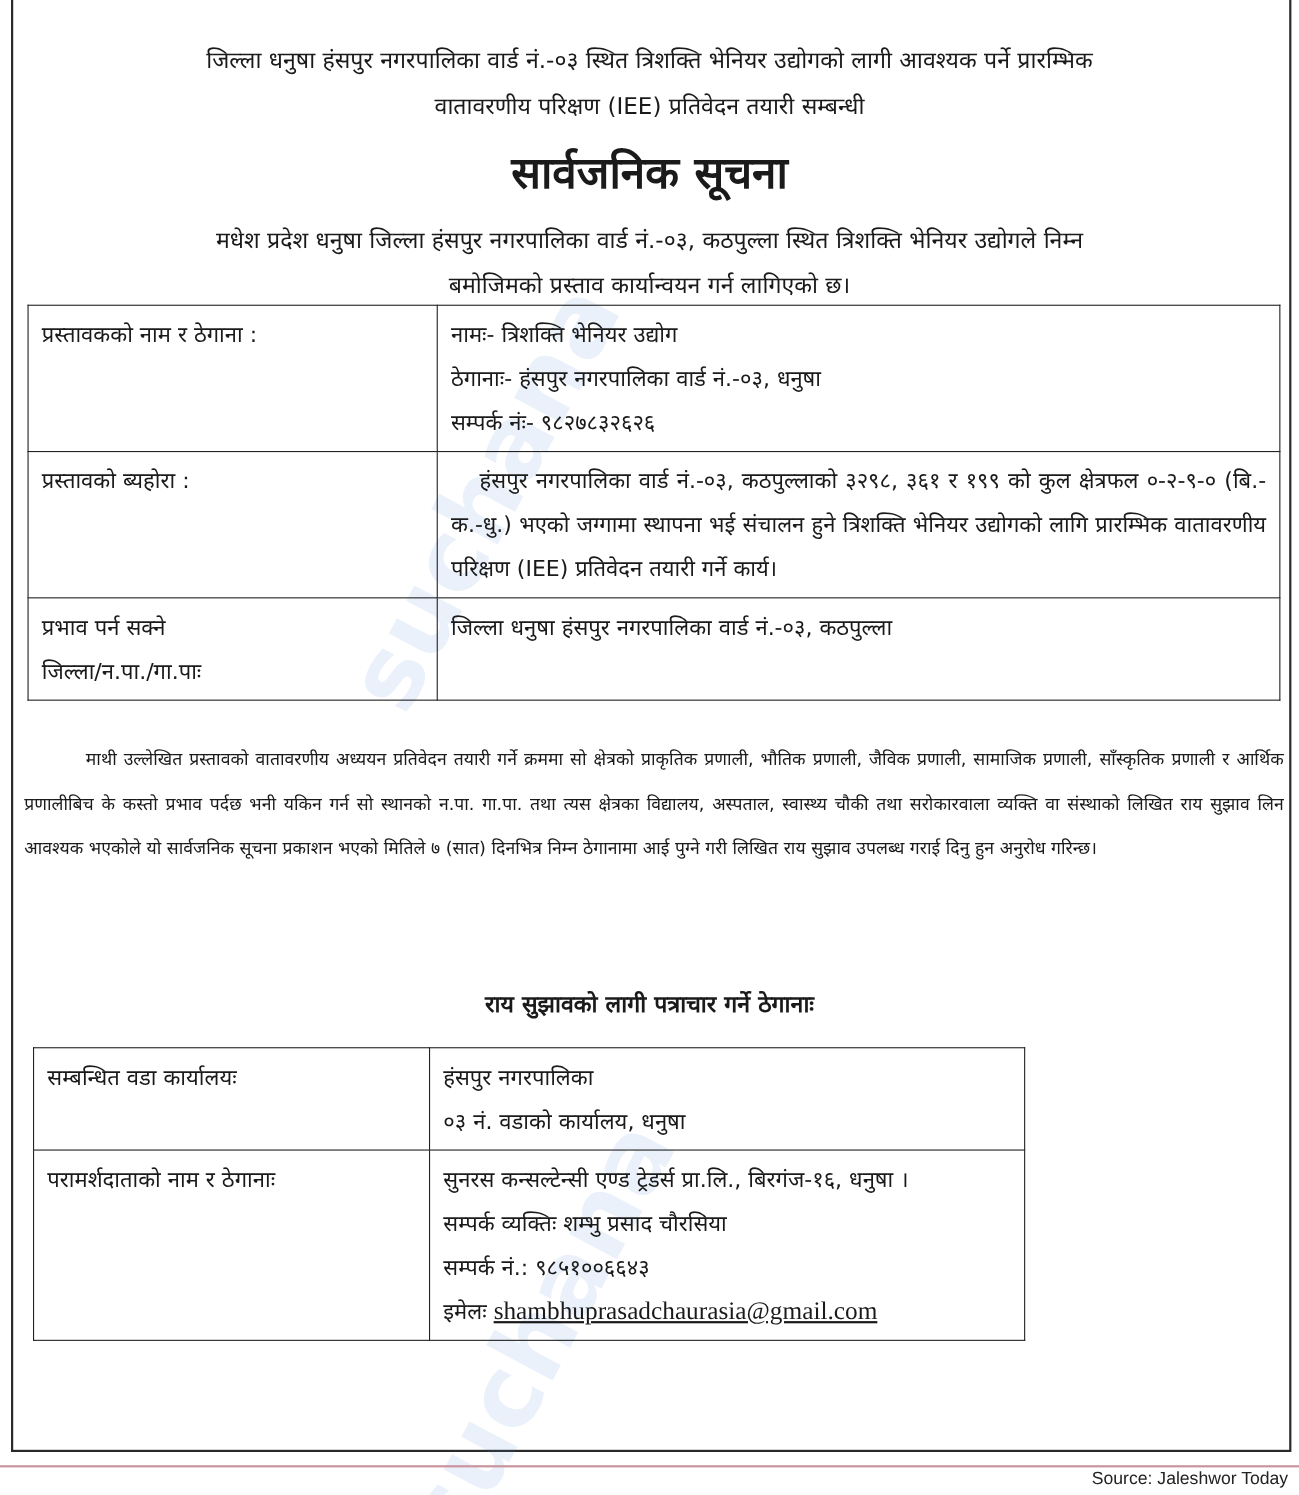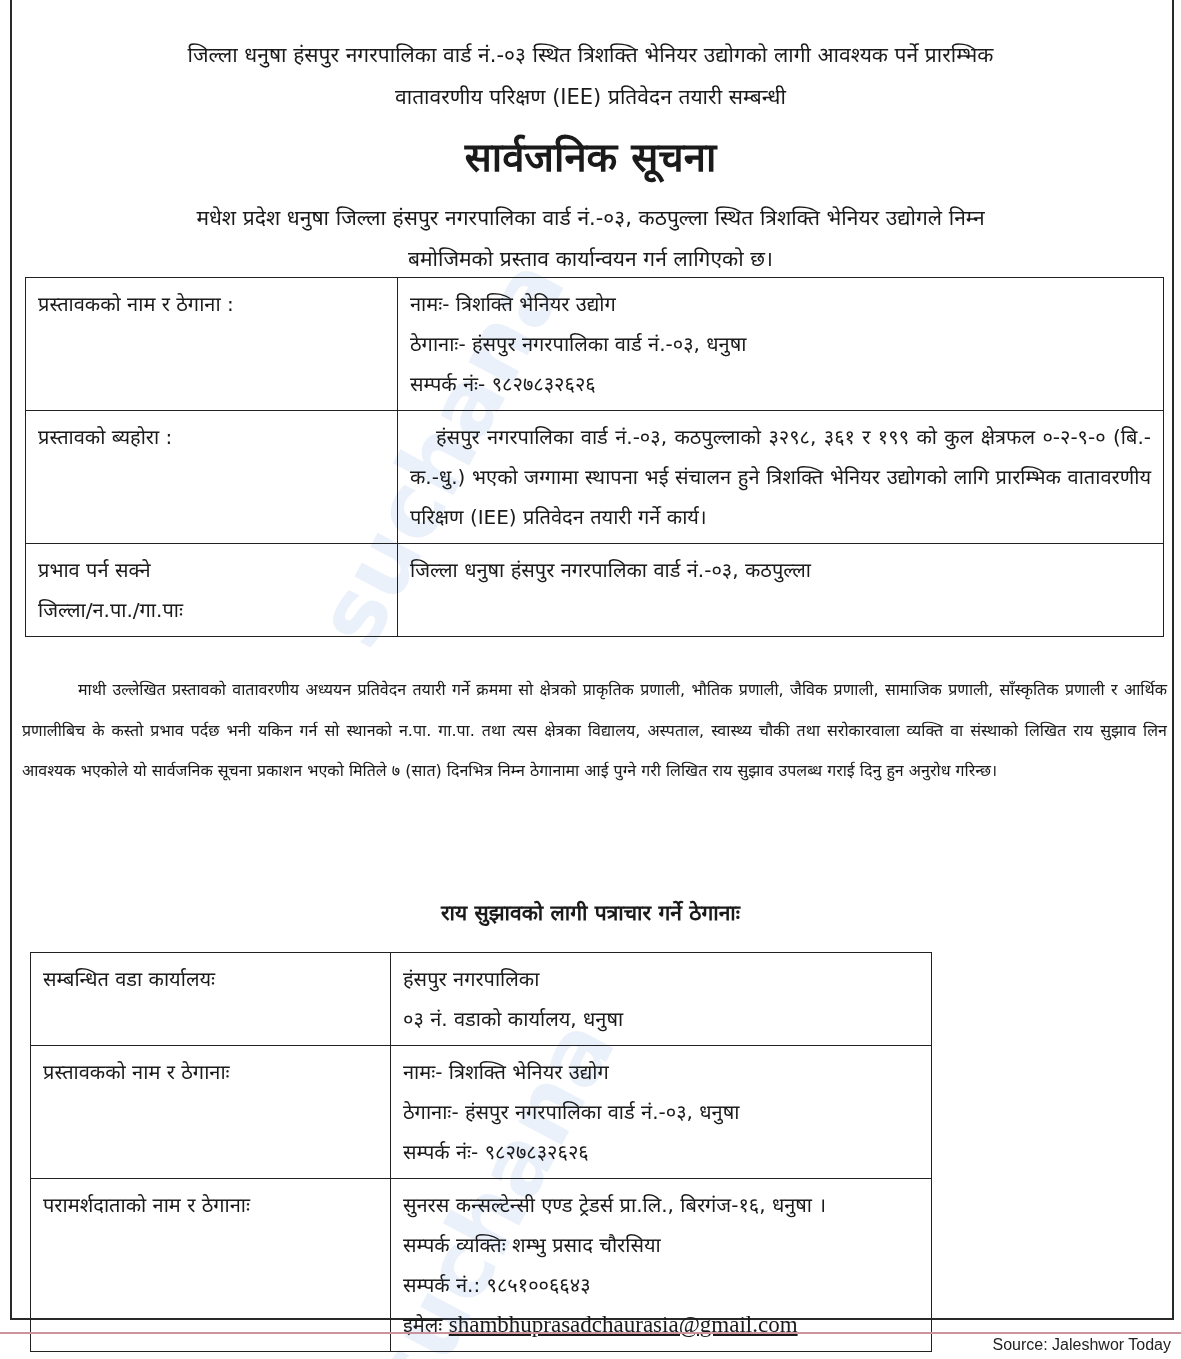--- a/index.html
+++ b/index.html
@@ -79,28 +79,20 @@
     </colgroup>
   <tbody>
       <tr>
     <td>सम्बन्धित वडा कार्यालयः</td>
     <td>
       <div>हंसपुर नगरपालिका</div>
       <div>०३ नं. वडाको कार्यालय, धनुषा</div>
     </td>
   </tr>
   <tr>
-    <td>प्रस्तावकको नाम र ठेगानाः</td>
-    <td>
-      <div>नामः- त्रिशक्ति भेनियर उद्योग</div>
-      <div>ठेगानाः- हंसपुर नगरपालिका वार्ड नं.-०३, धनुषा</div>
-      <div>सम्पर्क नंः- ९८२७८३२६२६</div>
-    </td>
-  </tr>
-  <tr>
     <td>परामर्शदाताको नाम र ठेगानाः</td>
     <td>
       <div>सुनरस कन्सल्टेन्सी एण्ड ट्रेडर्स प्रा.लि., बिरगंज-१६, धनुषा ।</div>
       <div>सम्पर्क व्यक्तिः शम्भु प्रसाद चौरसिया</div>
       <div>सम्पर्क नं.: ९८५१००६६४३</div>
       <div>
         <span>इमेलः</span>
         <span class="email">shambhuprasadchaurasia@gmail.com</span>
       </div>
     </td>

